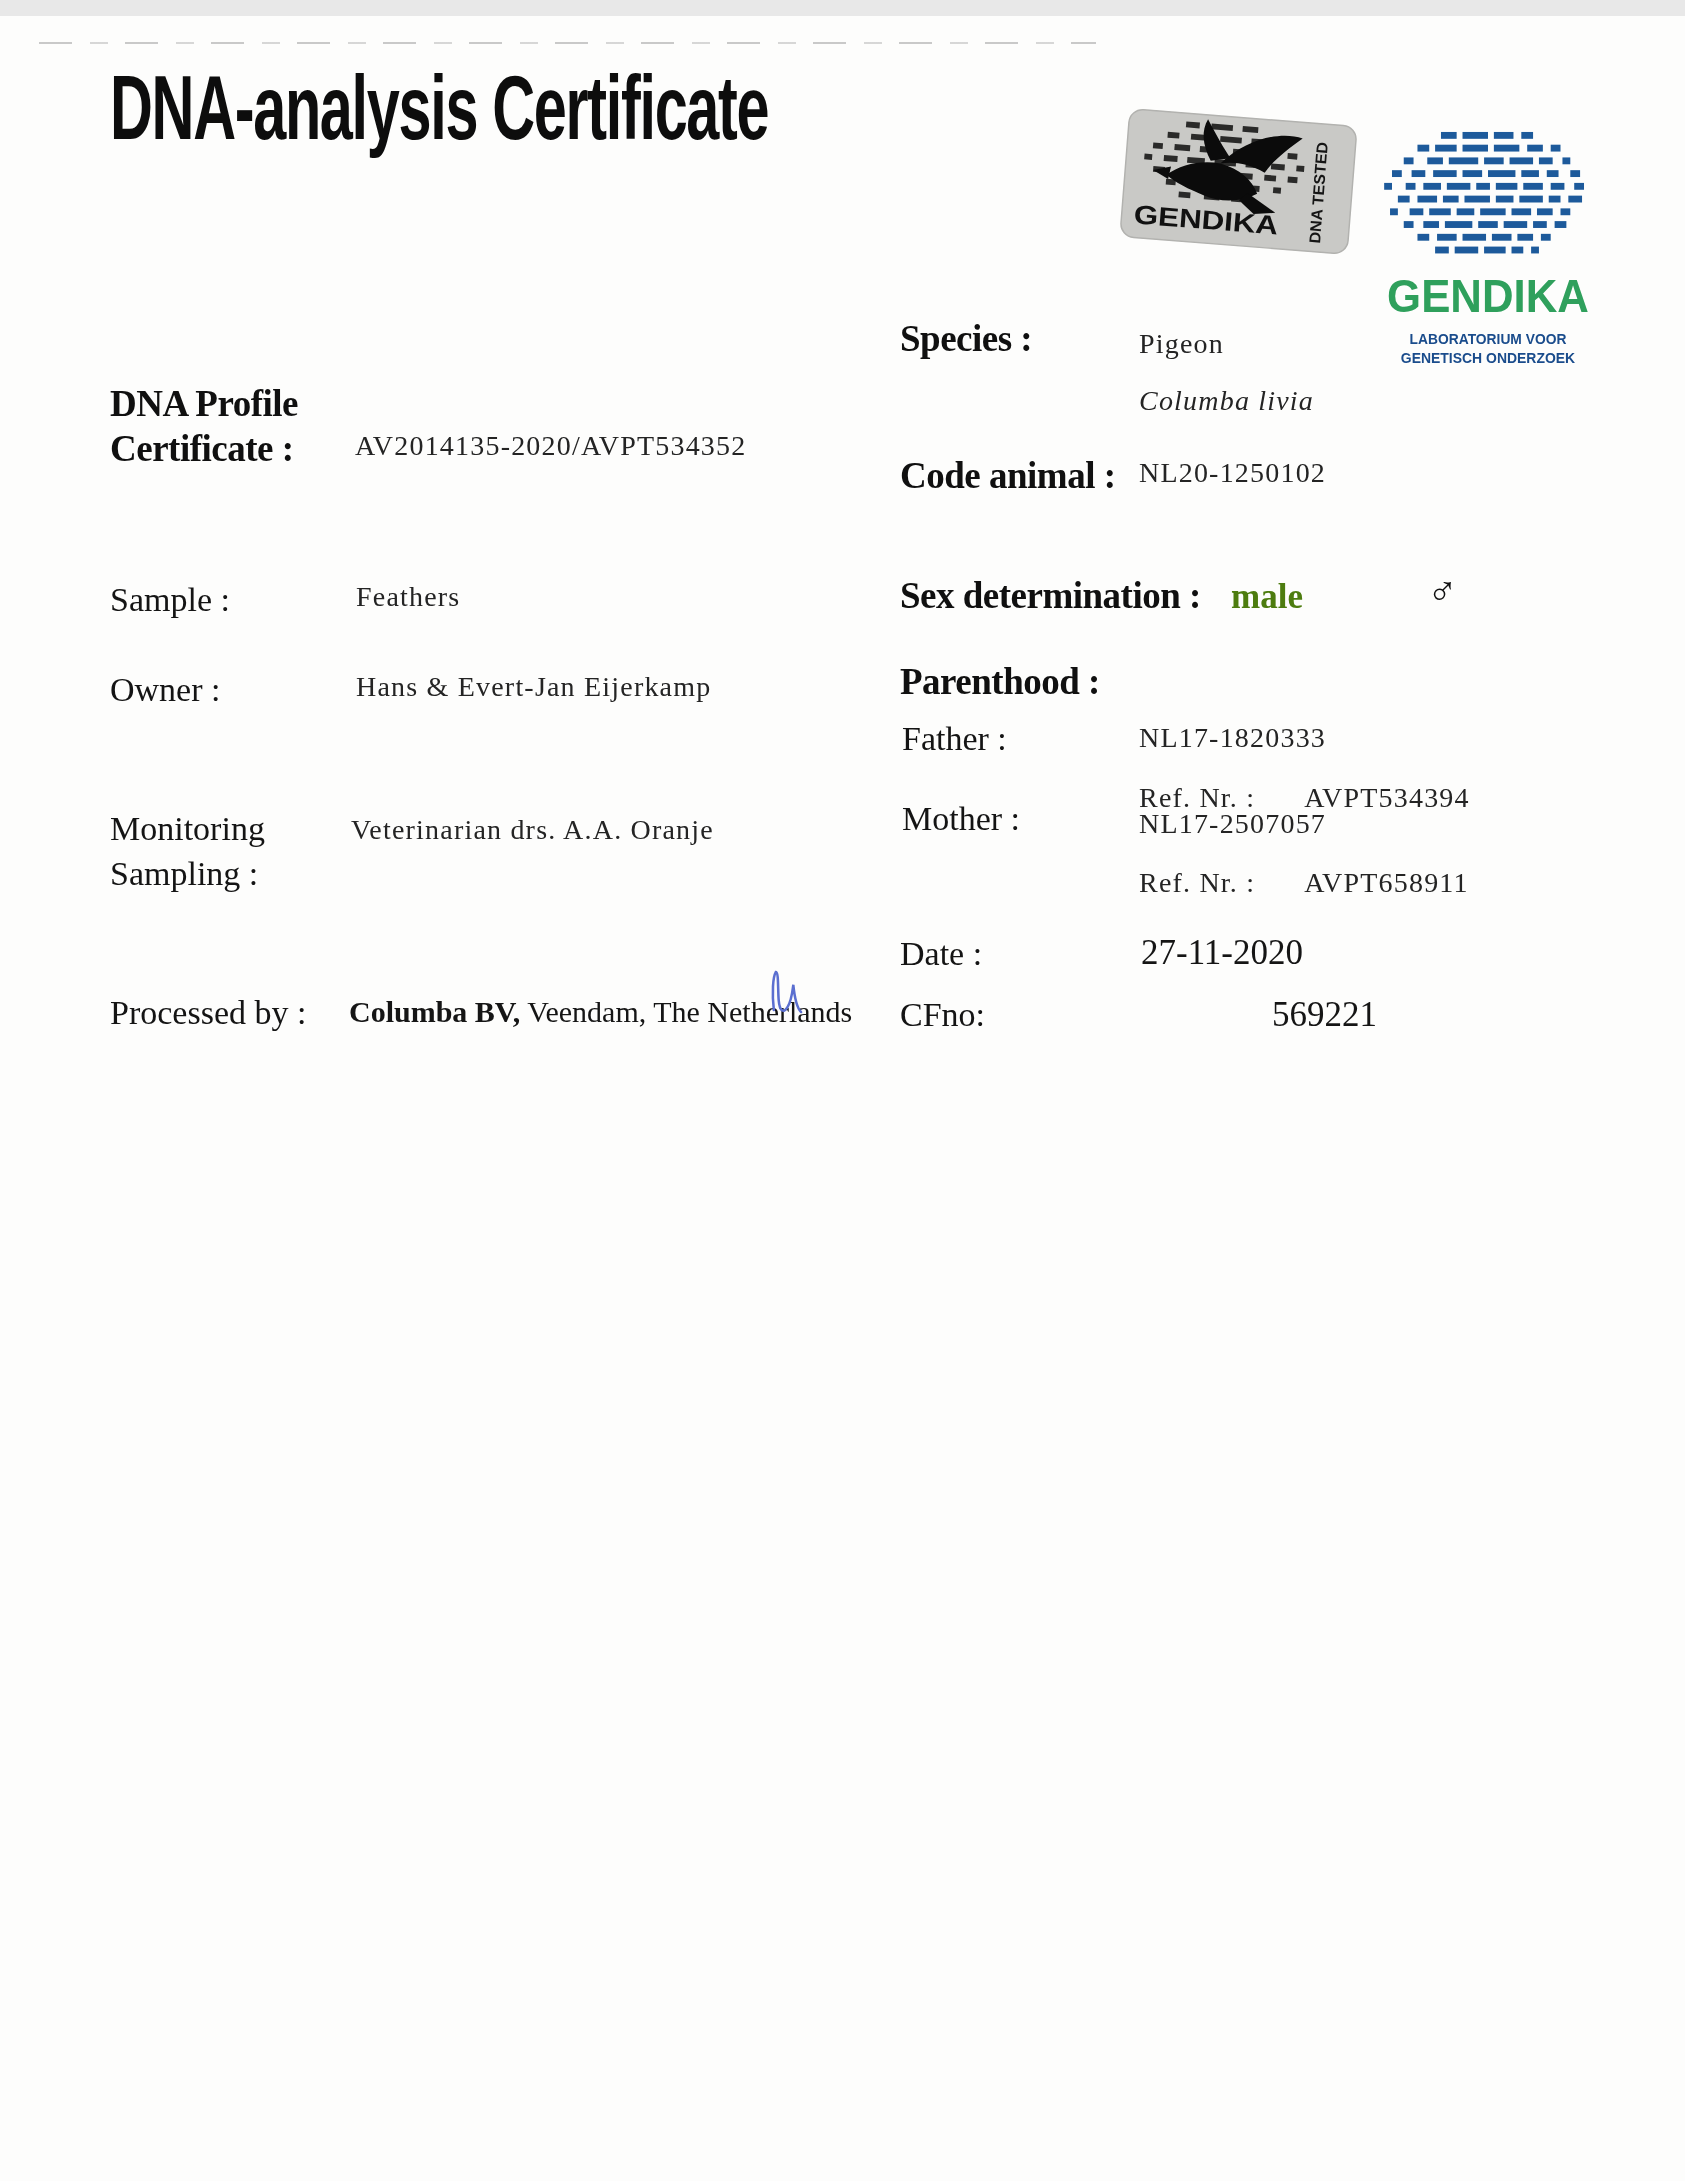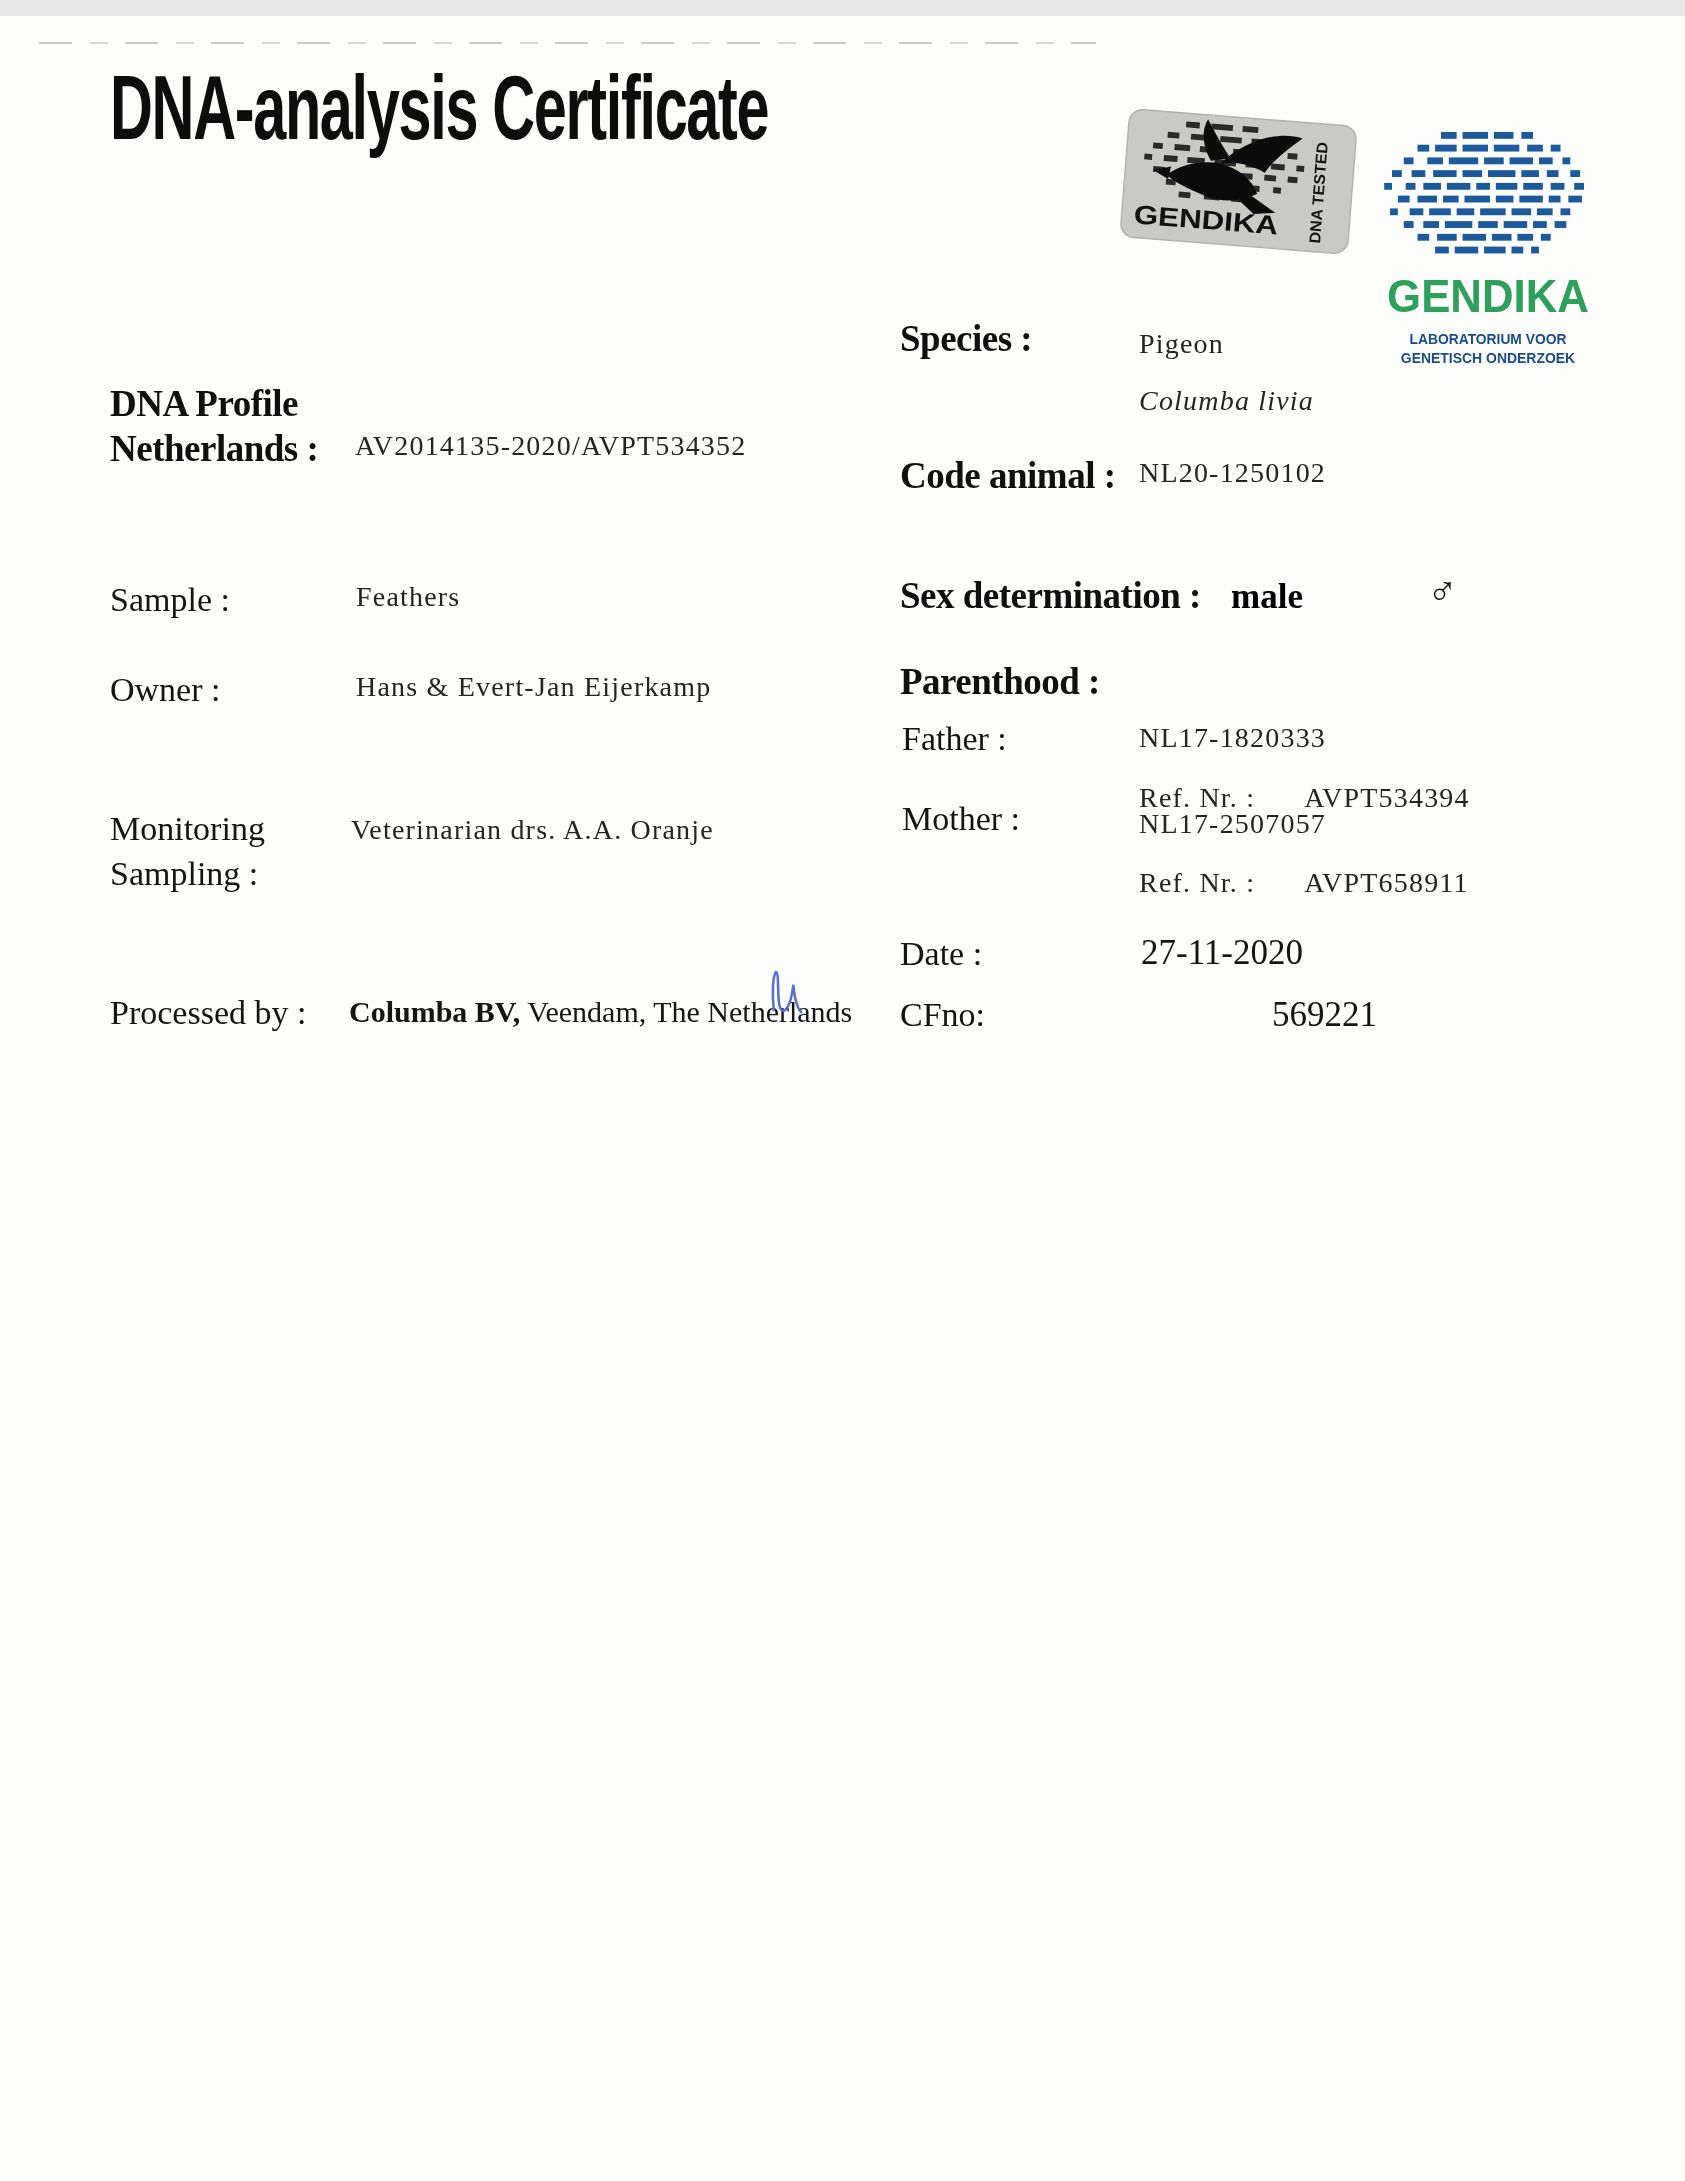--- a/index.html
+++ b/index.html
@@ -18,21 +18,21 @@
   .intro{font-size:32px;line-height:43px;color:#161616;}
   .lbl{font-size:34px;color:#141414;white-space:nowrap;}
   .lblb{font-size:37px;font-weight:700;color:#101010;white-space:nowrap;letter-spacing:-0.5px;line-height:45px;}
   .lbl2{line-height:45px;}
   .hand{
     font-family:cursive;font-size:28px;color:#242424;
     letter-spacing:1.2px;white-space:nowrap;
   }
   .handi{font-style:italic;}
   .serifval{font-size:35px;color:#151515;white-space:nowrap;}
-  .maleword{font-size:35px;font-weight:700;color:#000000;}
+  .maleword{font-size:35px;font-weight:700;color:#4d7c0f;}
   .malesym{font-size:41px;color:#101010;line-height:41px;}
   .boldpart{font-weight:700;}
   
   .scanline{
     height:2.9px;opacity:.65;
     background:repeating-linear-gradient(90deg,#adadad 0 33px,transparent 33px 51px,#c2c2c2 51px 69px,transparent 69px 86px);
   }
   svg text{font-family:"Liberation Sans", sans-serif;}
 </style>
 </head>
@@ -170,21 +170,21 @@
           <rect x="150" y="119" width="8" height="7"></rect>
       </g>
       <text x="106" y="186" text-anchor="middle" font-size="48" font-weight="700" fill="#2fa05c" textLength="206" lengthAdjust="spacingAndGlyphs">GENDIKA</text>
       <text x="106" y="218" text-anchor="middle" font-size="15.5" font-weight="700" fill="#1a4c8c" textLength="160" lengthAdjust="spacingAndGlyphs">LABORATORIUM VOOR</text>
       <text x="106" y="238" text-anchor="middle" font-size="15.5" font-weight="700" fill="#1a4c8c" textLength="178" lengthAdjust="spacingAndGlyphs">GENETISCH ONDERZOEK</text>
     </svg>
   </div>
 
   <div class="abs lblb lbl2" style="left:110px;top:365px;">
     <div>DNA Profile</div>
-    <div>Netherlands :</div>
+    <div>Certificate :</div>
   </div>
   <div class="abs hand" style="left:355px;top:414px;">AV2014135-2020/AVPT534352</div>
 
   <div class="abs lbl" style="left:110px;top:565px;">Sample :</div>
   <div class="abs hand" style="left:356px;top:565px;">Feathers</div>
 
   <div class="abs lbl" style="left:110px;top:655px;">Owner :</div>
   <div class="abs hand" style="left:356px;top:655px;">Hans &amp; Evert-Jan Eijerkamp</div>
 
   <div class="abs lbl lbl2" style="left:110px;top:790px;">

